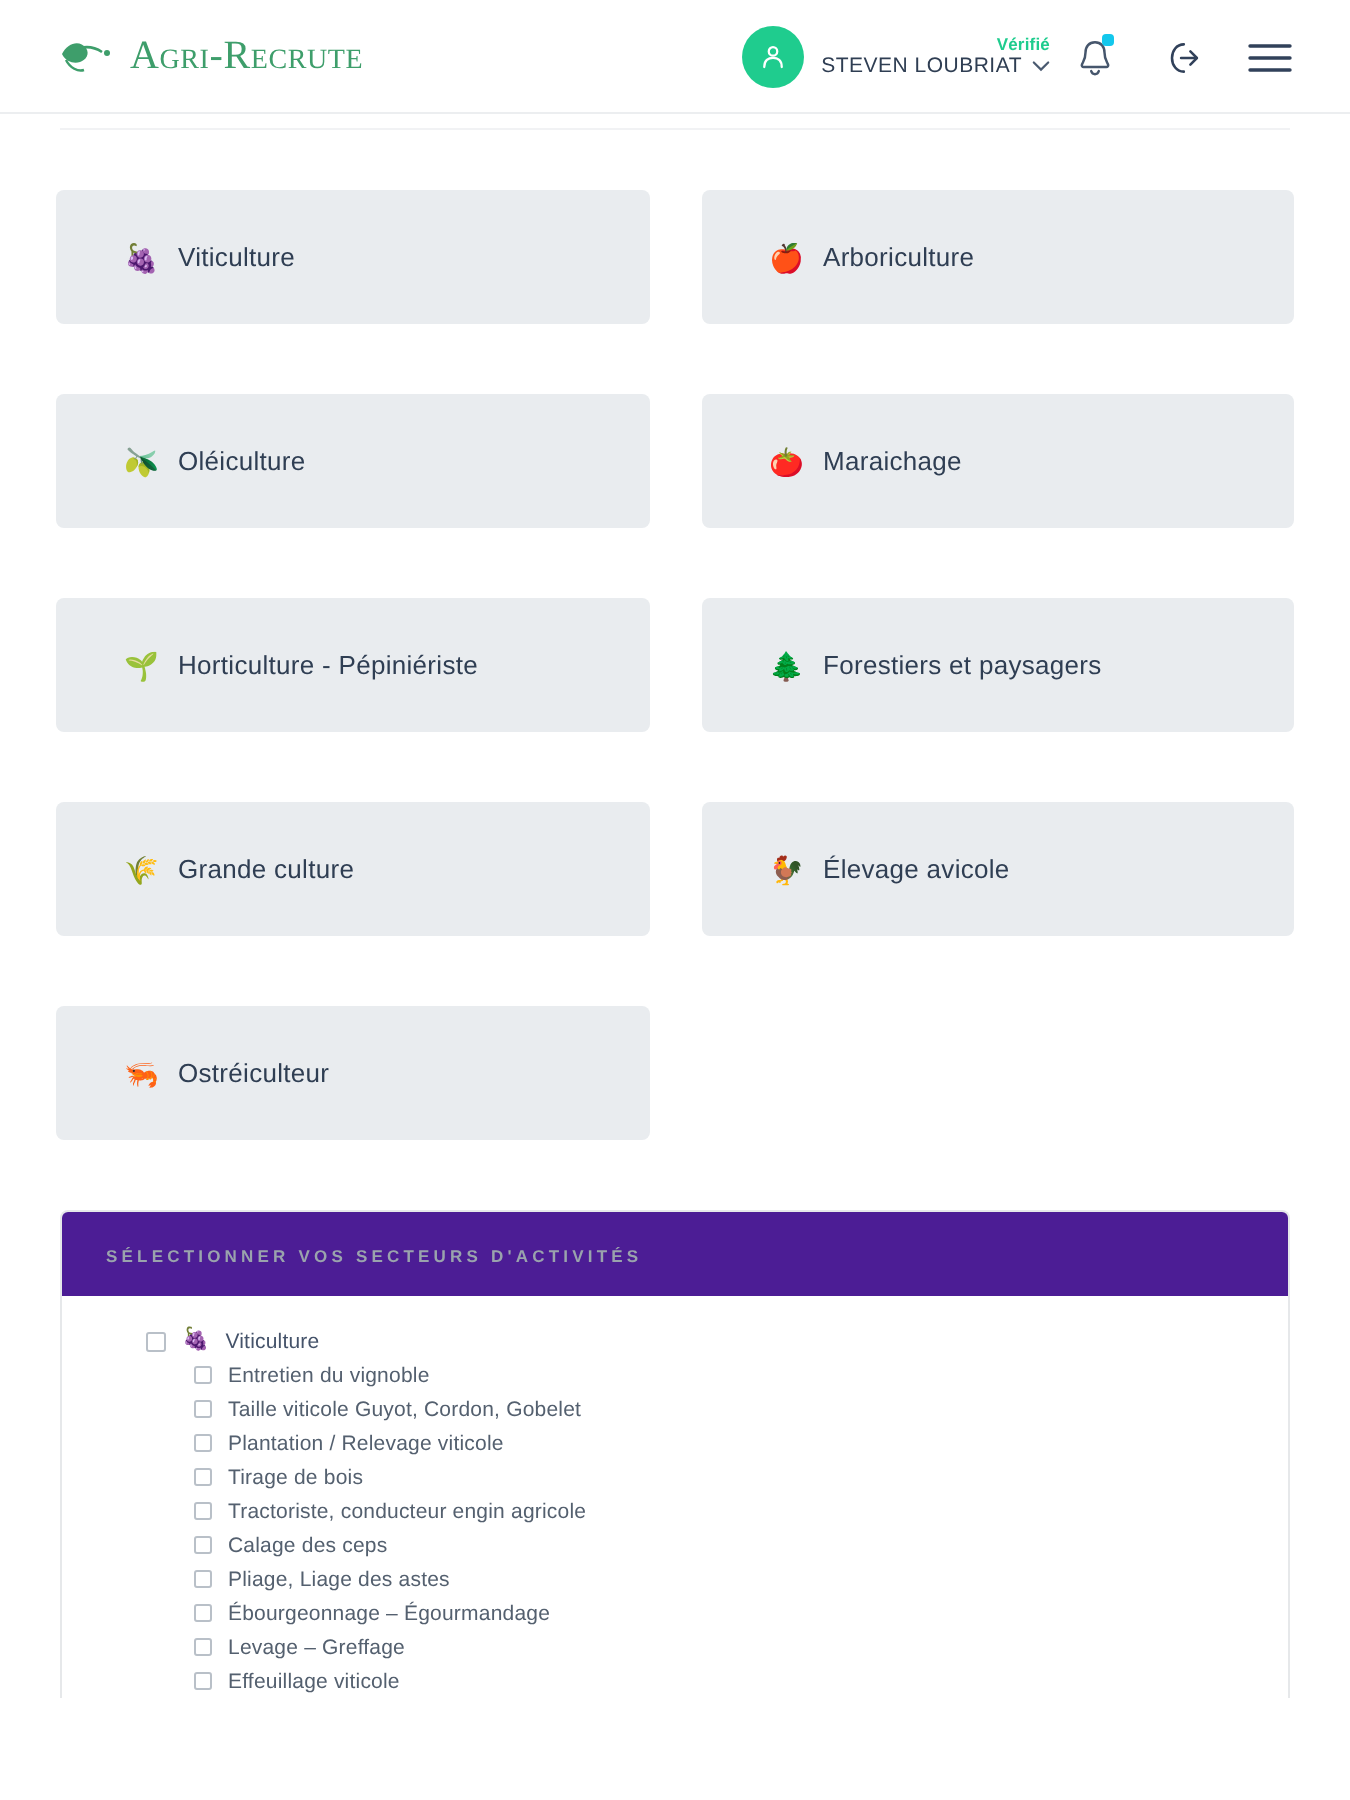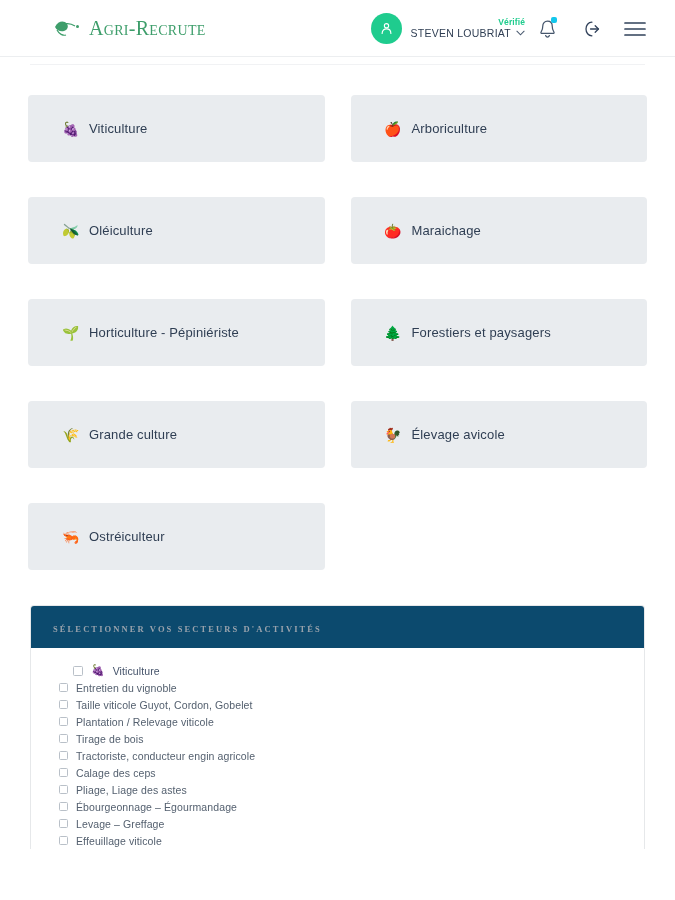--- a/index.html
+++ b/index.html
@@ -12,21 +12,20 @@
   }
 
   
   .header {
     position: relative;
     height: 57px;
     background: #ffffff;
     border-bottom: 1px solid #eceef0;
     display: flex;
     align-items: center;
-    padding-left: 24px;
   }
   .logo {
     display: flex;
     align-items: center;
     margin-left: 28px;
     gap: 3px;
     user-select: none;
   }
   .logo-bird { width: 34px; height: 20px; display: block; }
   .logo-text {
@@ -131,40 +130,39 @@
   
   .panel {
     margin: 35px 30px 0 30px;
     border: 1px solid #e6e8ea;
     border-bottom: none;
     border-radius: 4px 4px 0 0;
     background: #ffffff;
     overflow: hidden;
   }
   .panel-head {
-    background: #0c4a6e;
+    background: #4c1d95;
     padding: 12px 0 12px 22px;
-    font-family: Liberation Serif, serif;
   }
   .panel-head-title {
     font-size: 8.5px;
     font-weight: 700;
     letter-spacing: 2.1px;
     color: #9aa3ad;
   }
   .panel-body { padding: 14px 0 0 0; }
 
   .chk-row {
     display: flex;
     align-items: center;
     gap: 8px;
     padding: 2.5px 0;
   }
   .chk-row.parent { margin-left: 42px; }
-  .chk-row.child  { margin-left: 28px; }
+  .chk-row.child  { margin-left: 66px; }
 
   .box {
     width: 9px; height: 9px;
     border: 1px solid #b9c0c8;
     border-radius: 1.5px;
     background: #fff;
     flex: none;
     cursor: pointer;
   }
   .chk-row.parent .box { width: 10px; height: 10px; }

